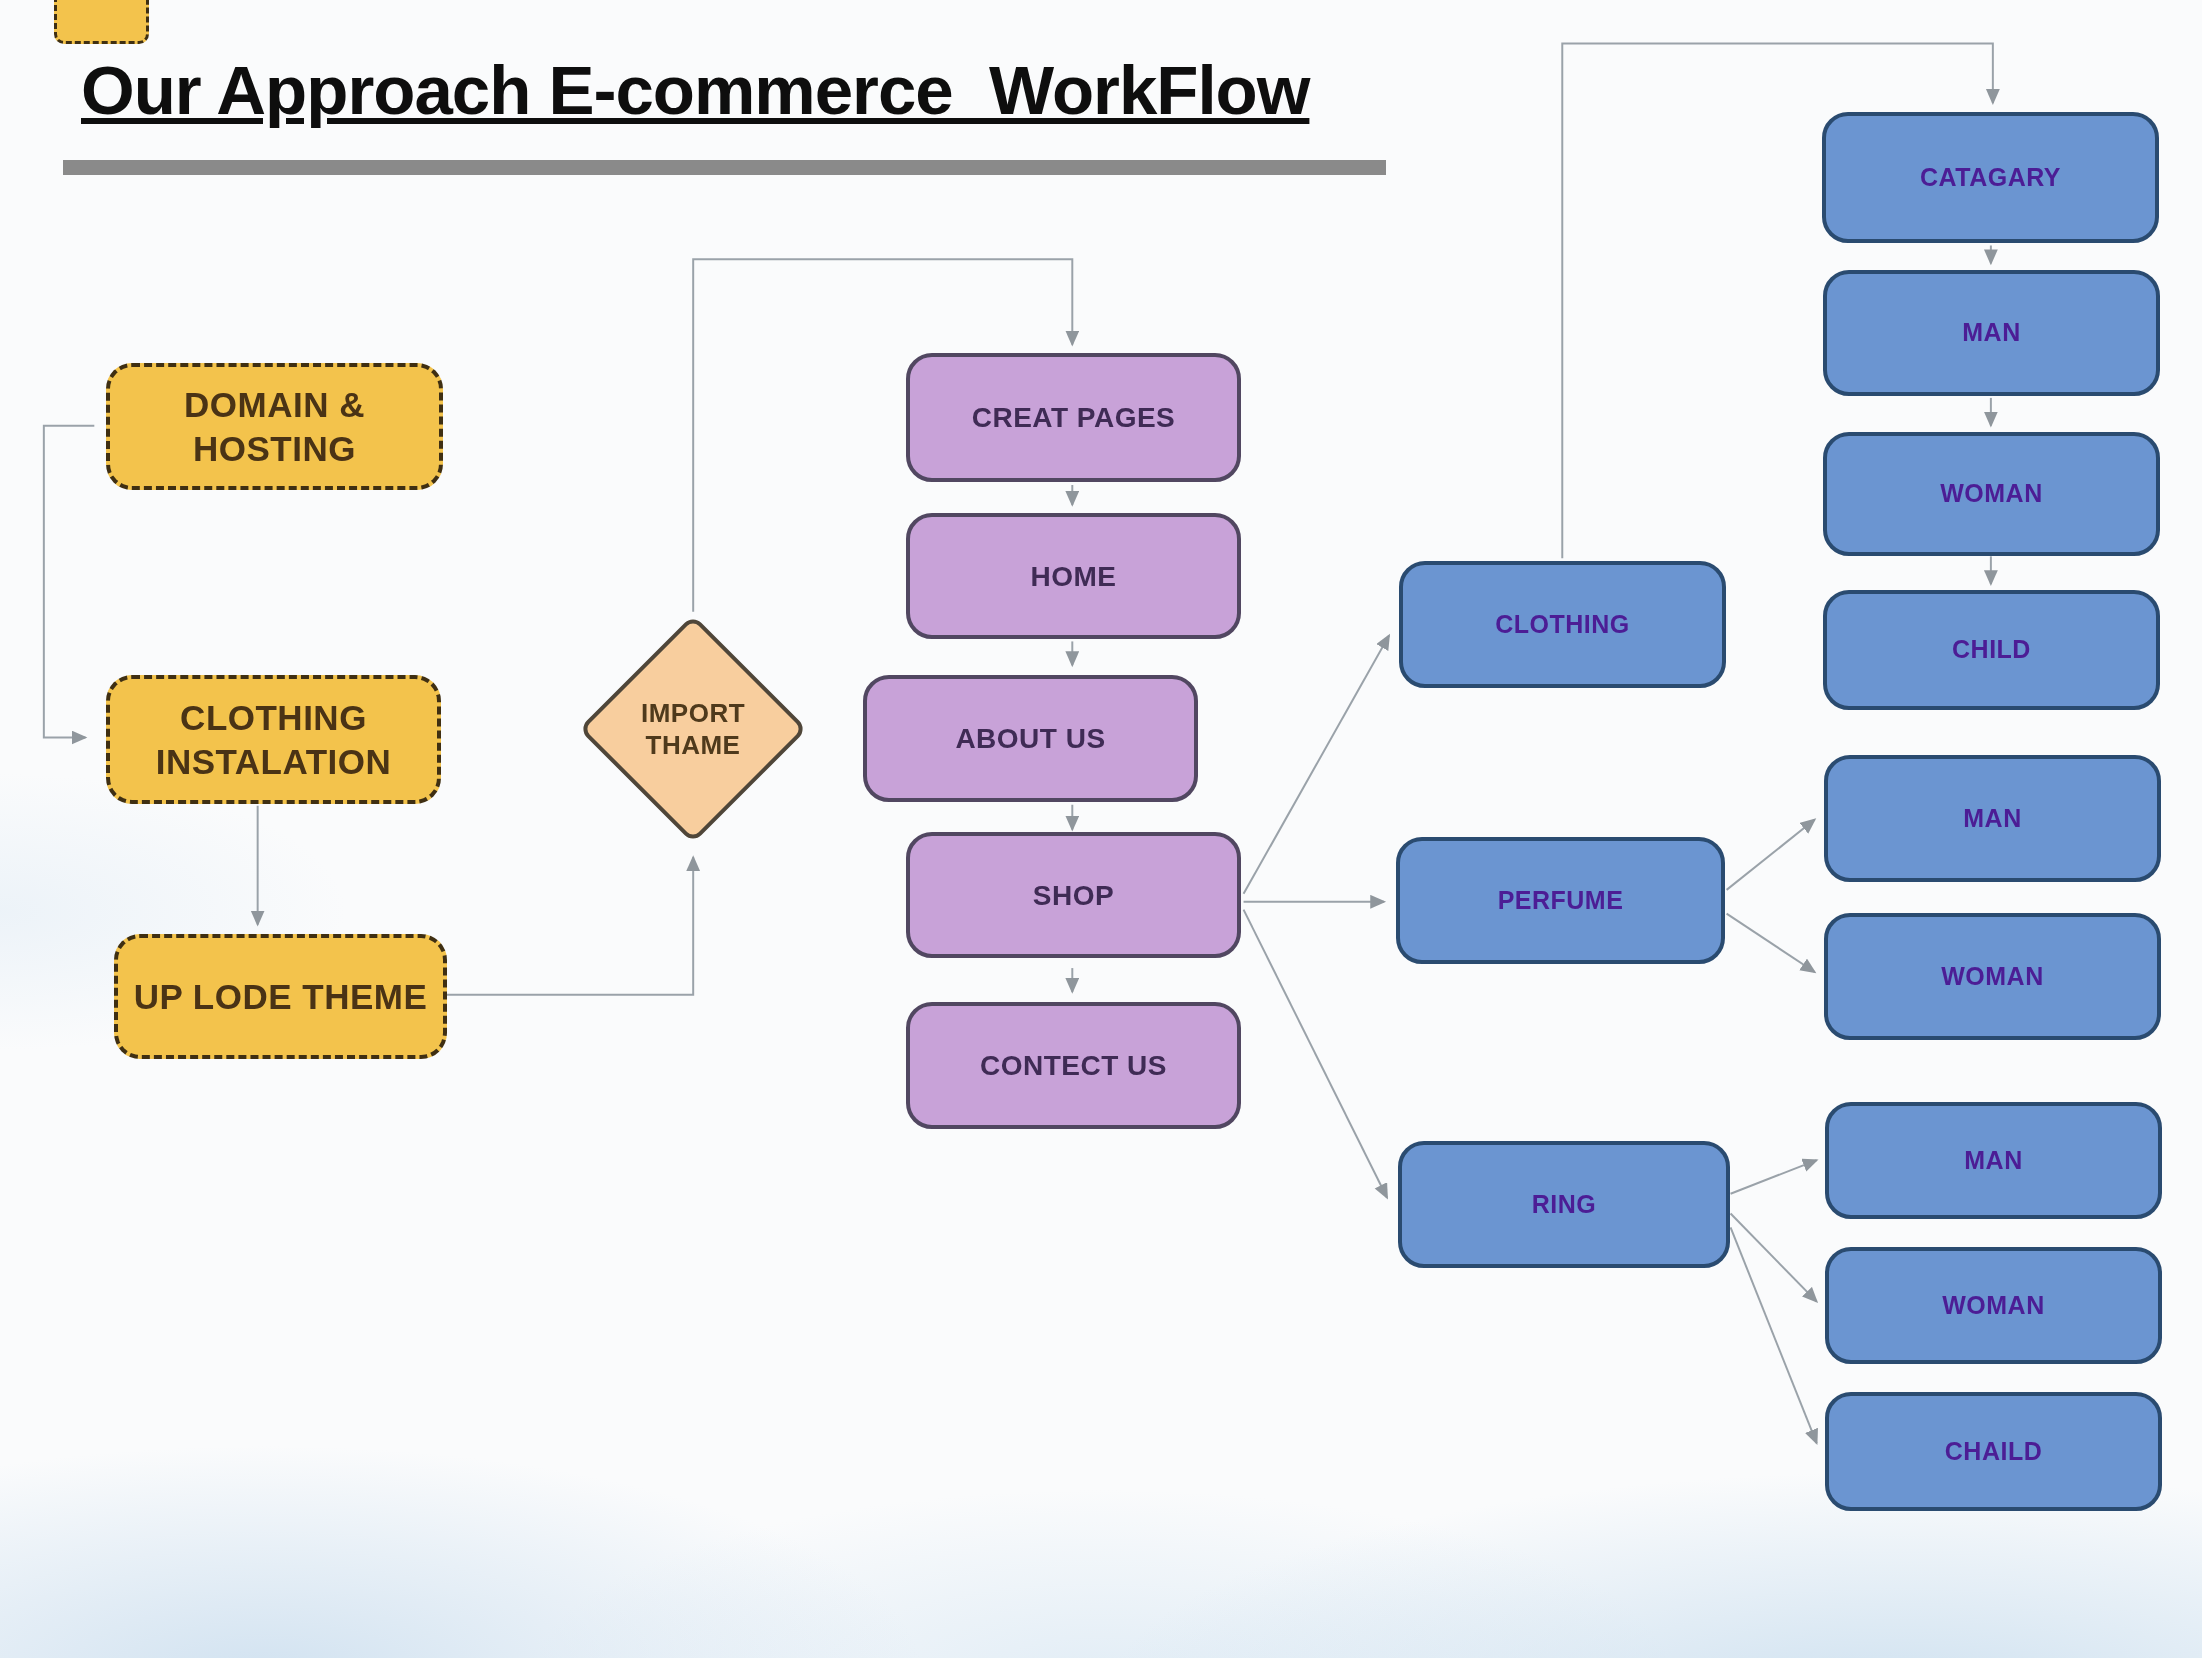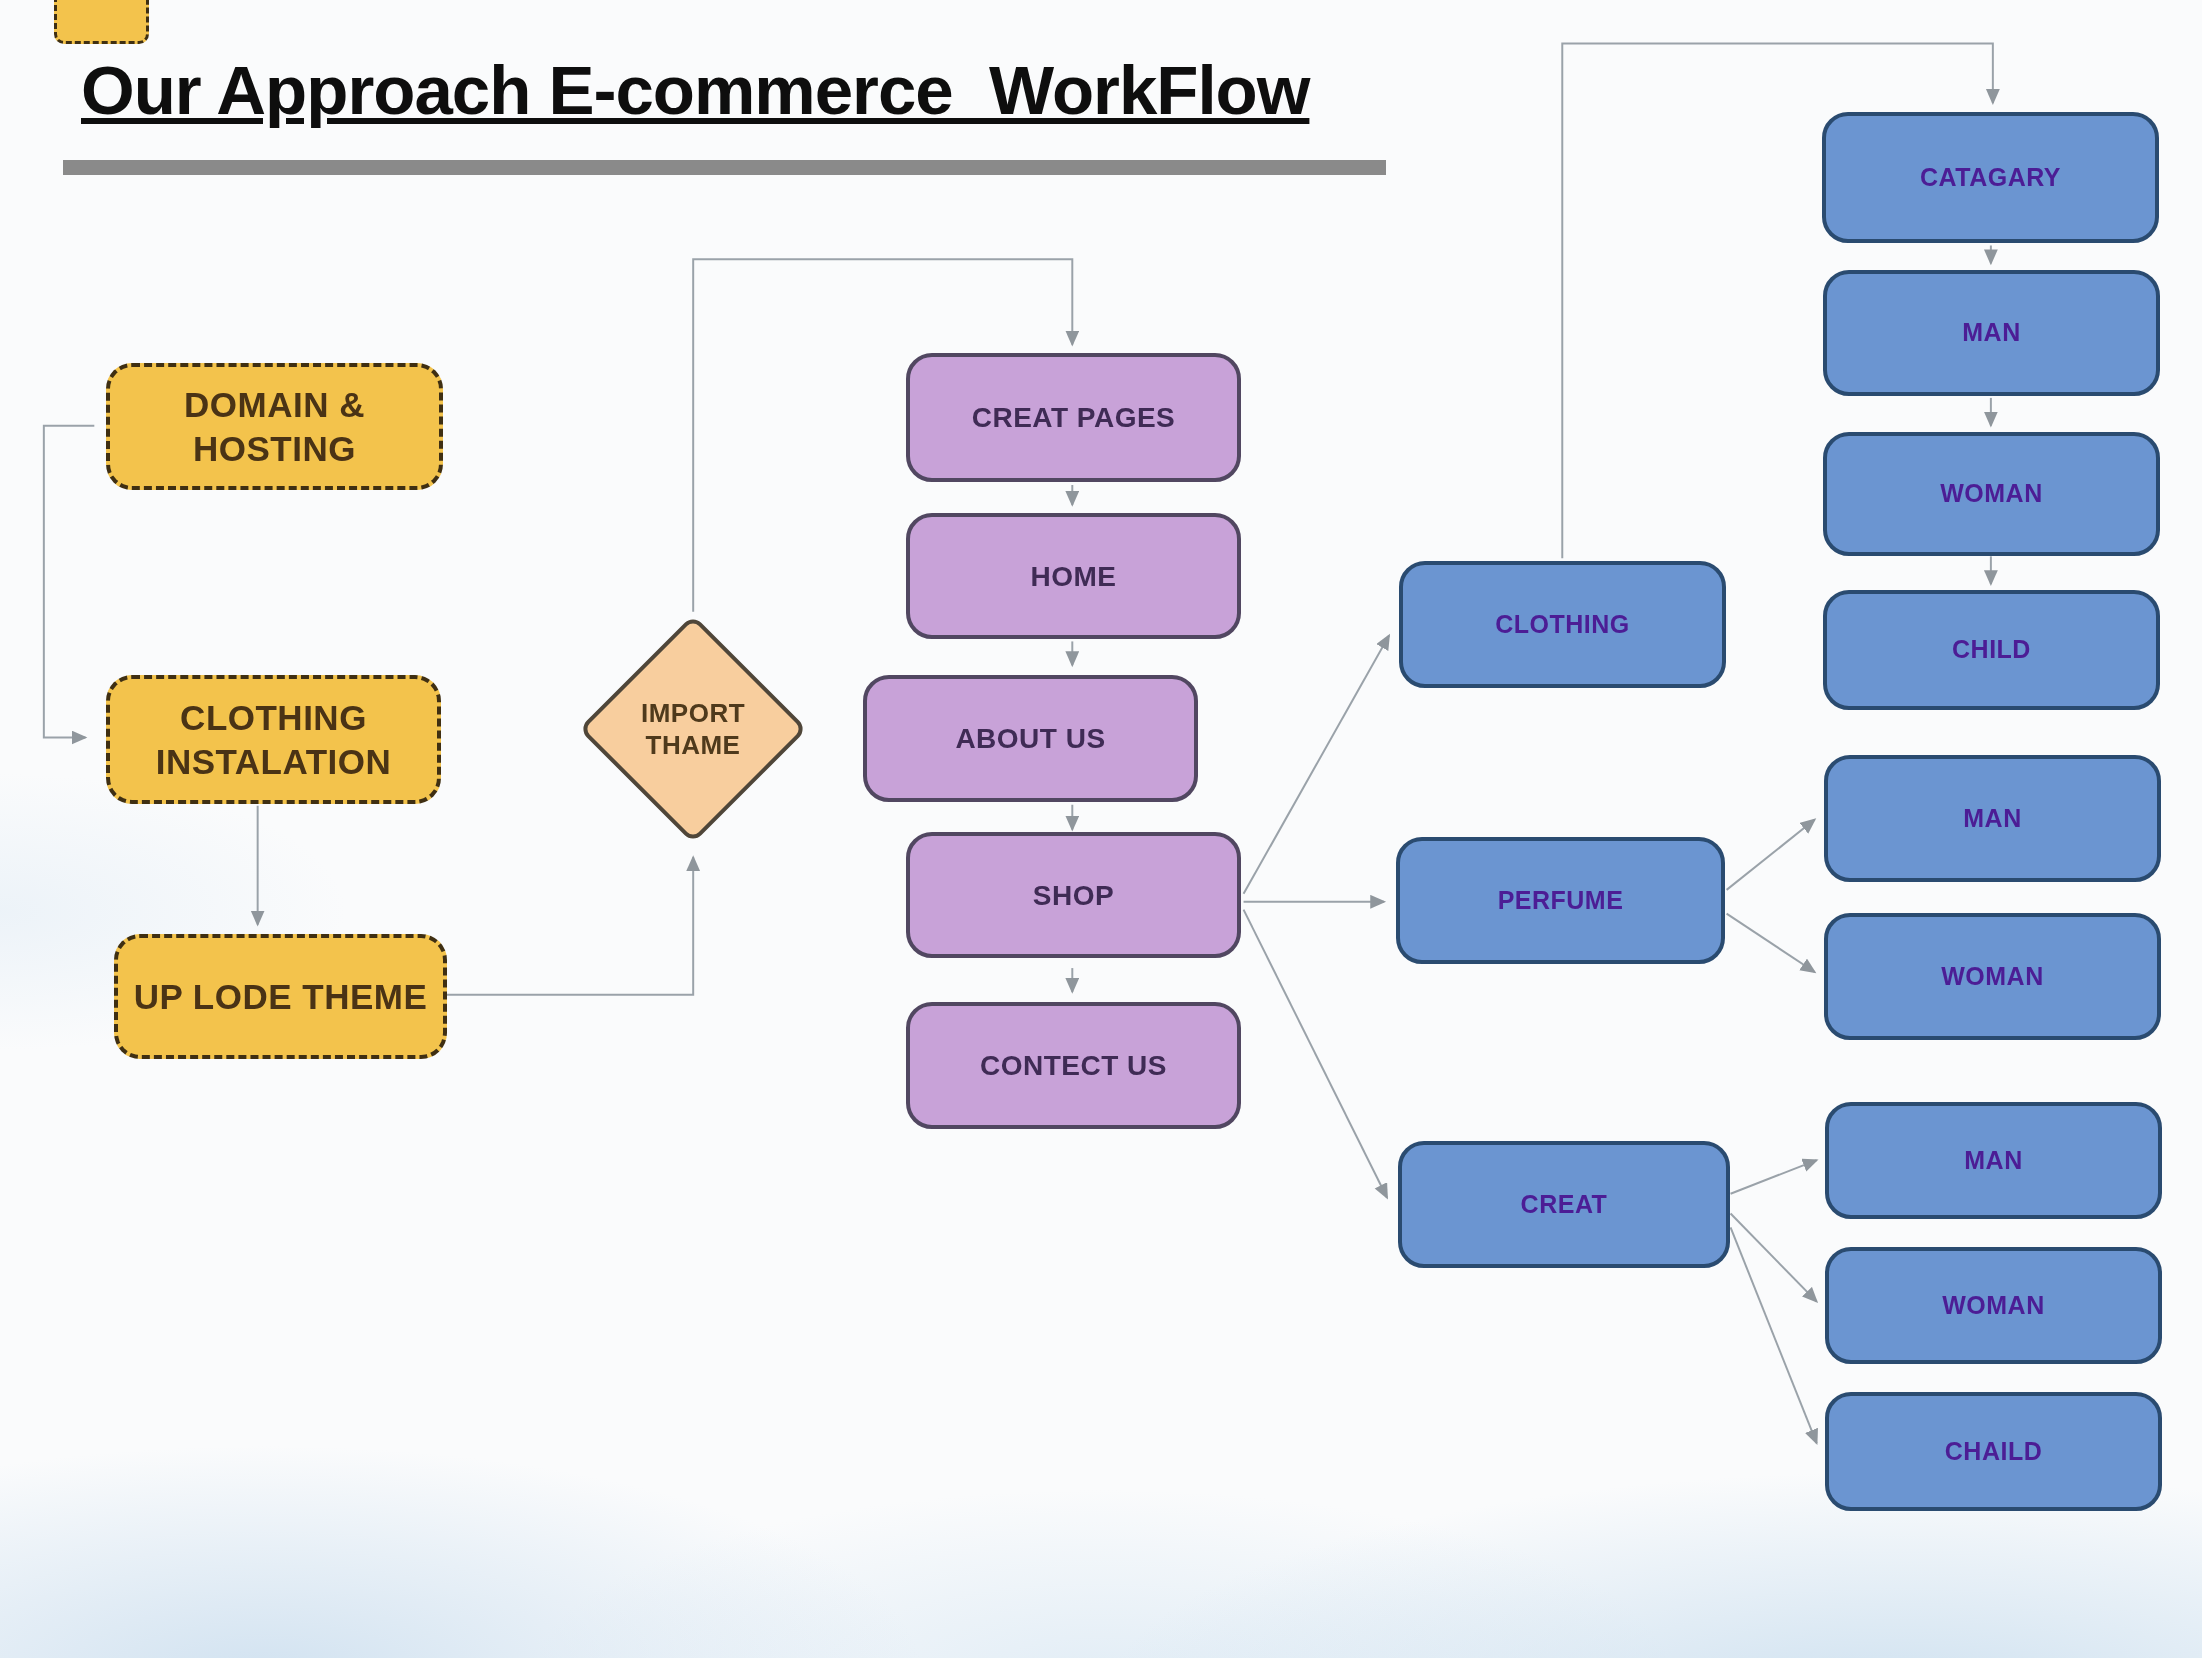--- a/index.html
+++ b/index.html
@@ -131,21 +131,21 @@
     <span class="lbl">CONTECT US</span>
   </div>
 
   <div class="node blue" style="left:1399px;top:561px;width:327px;height:127px">
     <span class="lbl">CLOTHING</span>
   </div>
   <div class="node blue" style="left:1396px;top:837px;width:329px;height:127px">
     <span class="lbl">PERFUME</span>
   </div>
   <div class="node blue" style="left:1398px;top:1141px;width:332px;height:127px">
-    <span class="lbl">CREAT</span>
+    <span class="lbl">RING</span>
   </div>
 
   <div class="node blue" style="left:1822px;top:112px;width:337px;height:131px">
     <span class="lbl">CATAGARY</span>
   </div>
   <div class="node blue" style="left:1823px;top:270px;width:337px;height:126px">
     <span class="lbl">MAN</span>
   </div>
   <div class="node blue" style="left:1823px;top:432px;width:337px;height:124px">
     <span class="lbl">WOMAN</span>

